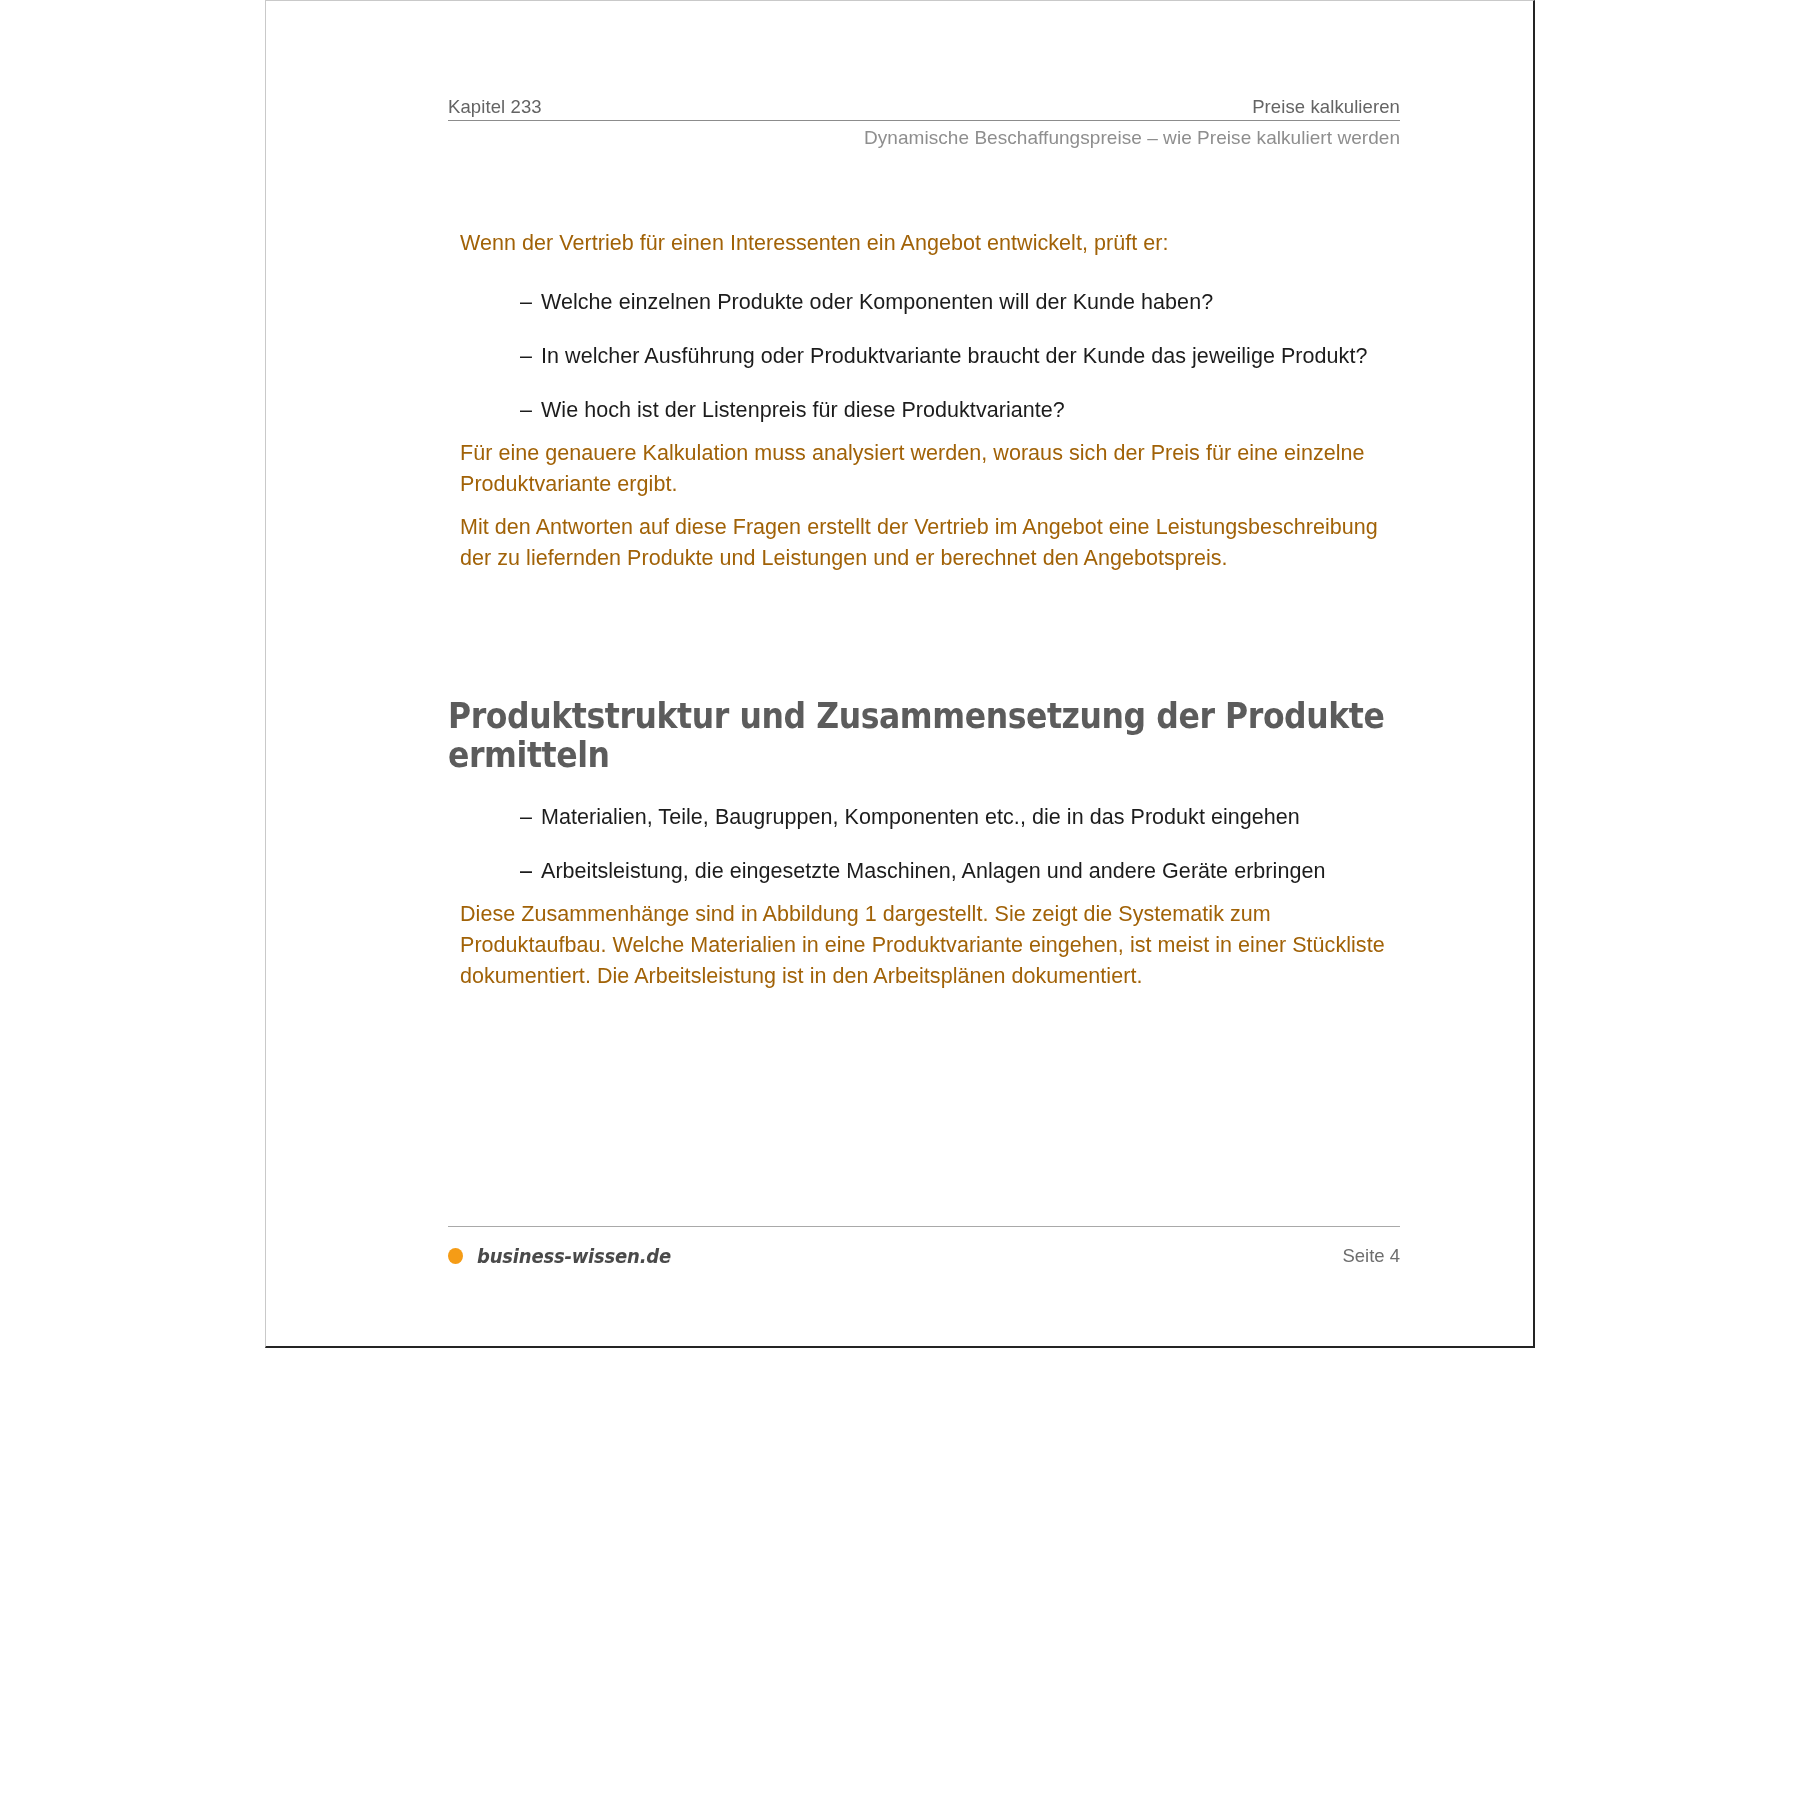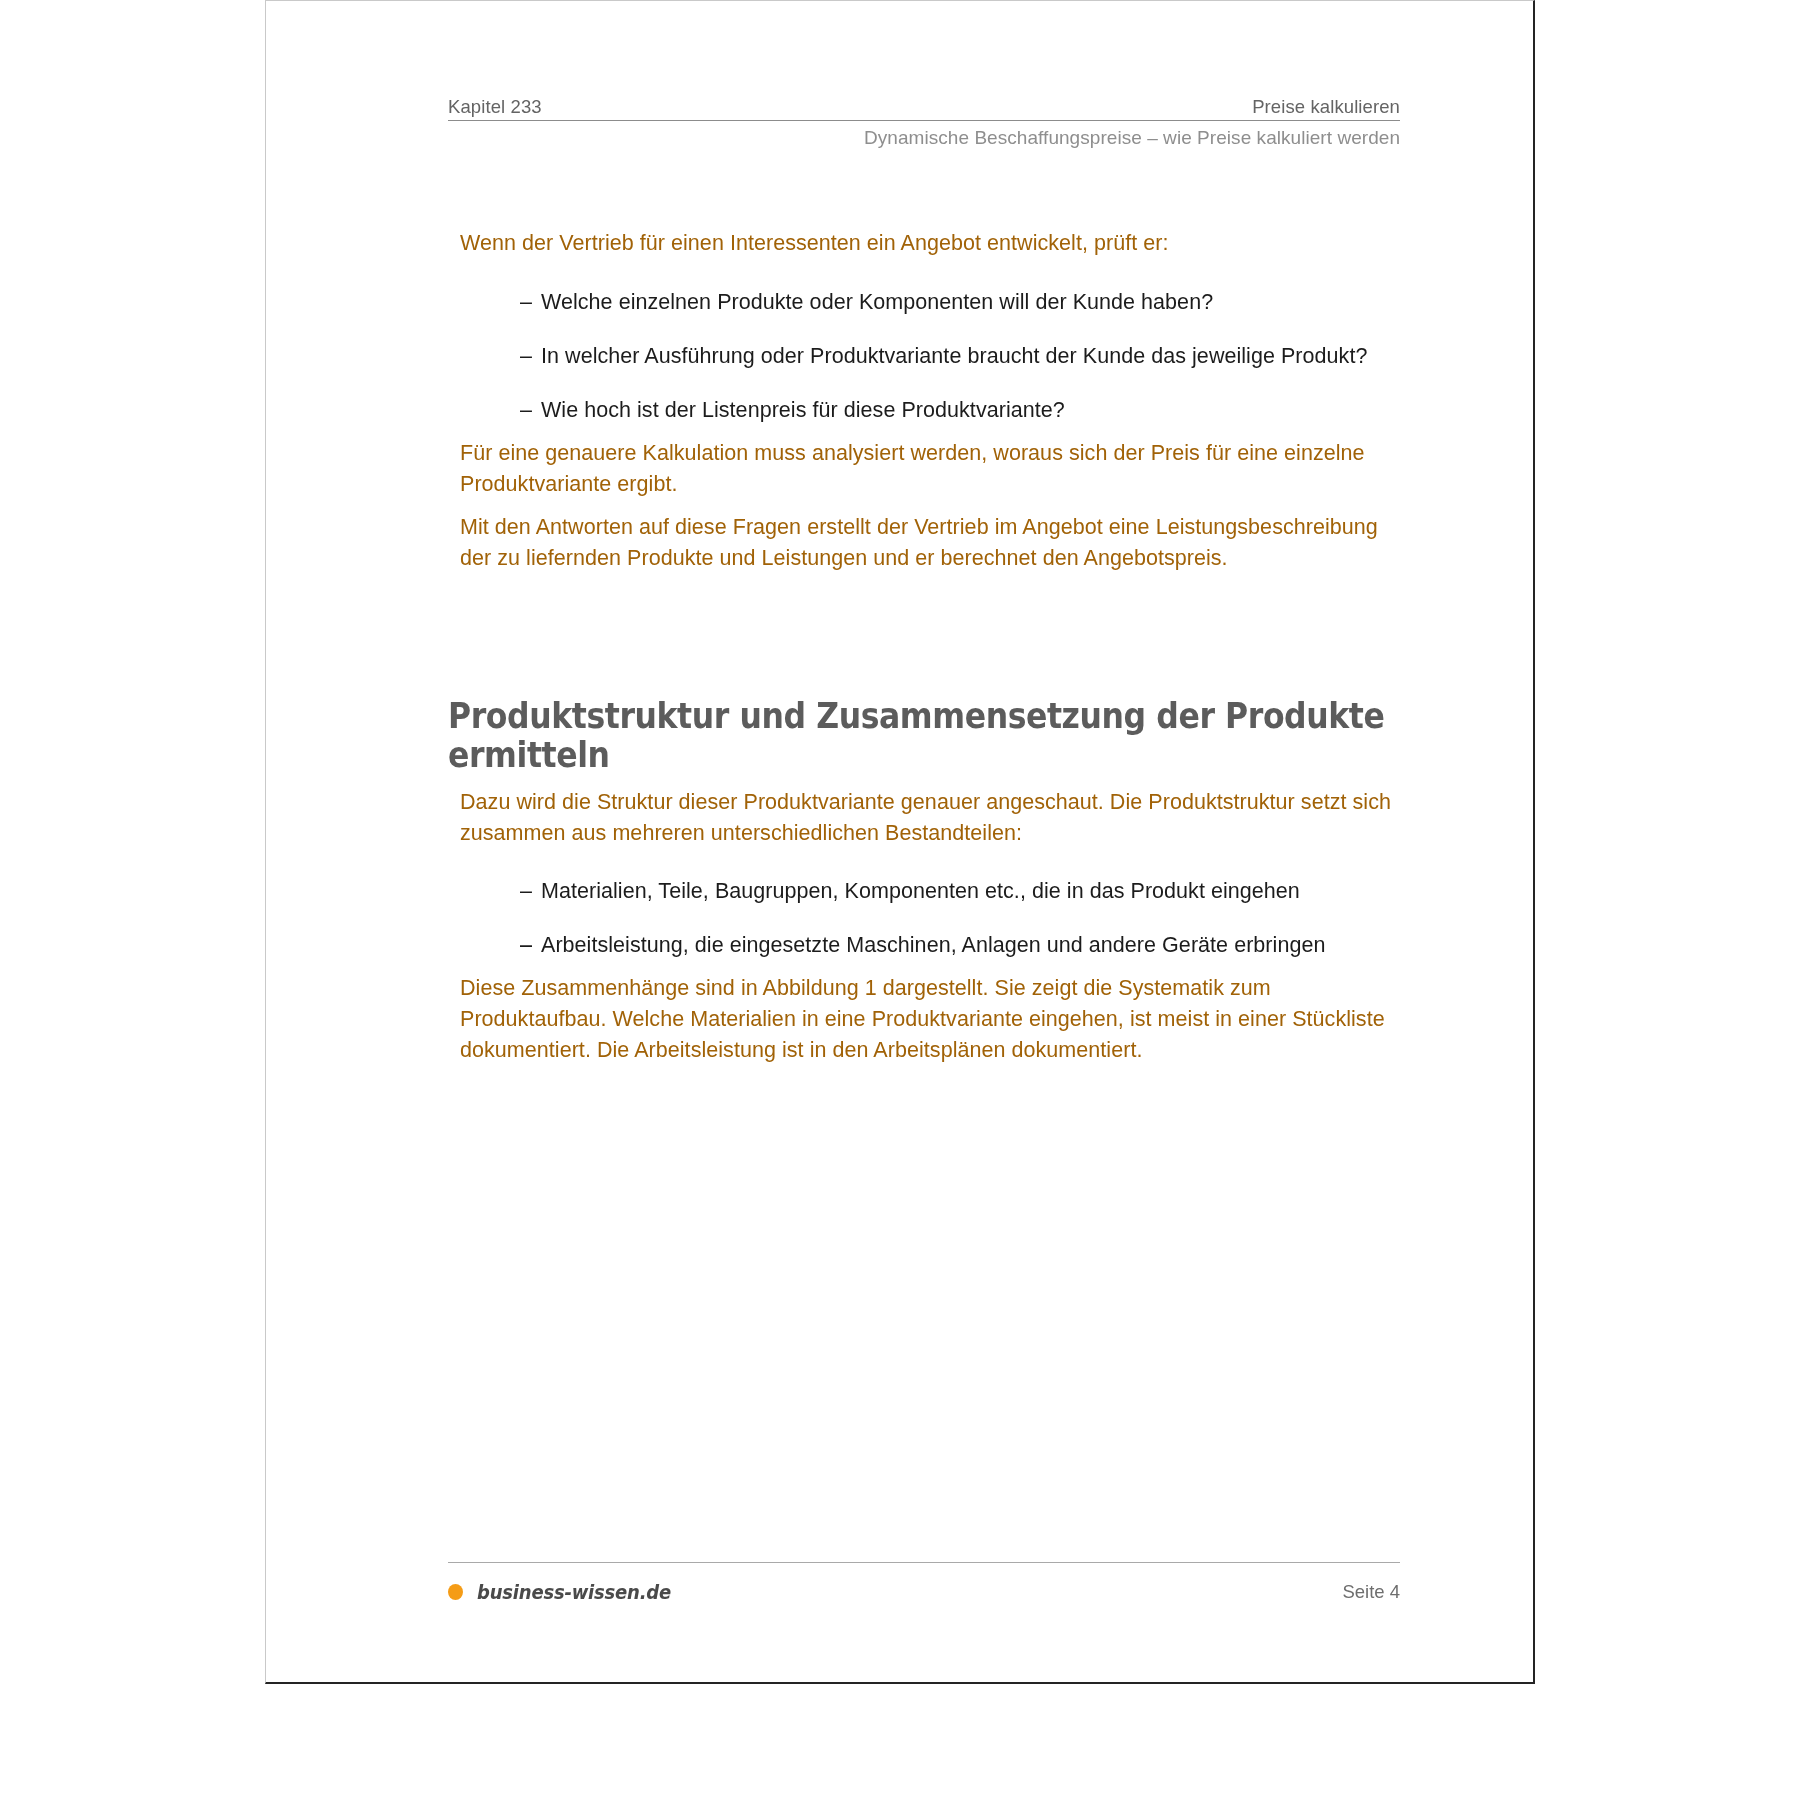--- a/index.html
+++ b/index.html
@@ -20,21 +20,21 @@
     height: 1800px;
     background: #ffffff;
   }
 
   
   .page-sheet {
     position: absolute;
     left: 265px;
     top: 0px;
     width: 1270px;
-    height: 1684px;
+    height: 1348px;
     background: #ffffff;
     border-left: 1px solid #c9c9c9;
     border-top: 1px solid #c9c9c9;
     border-right: 2px solid #242424;
     border-bottom: 2px solid #242424;
     box-sizing: border-box;
   }
 
   .page-inner {
     position: absolute;
@@ -213,21 +213,20 @@
           </li>
         </ul>
 
         <p class="body-text para-gap-md">Für eine genauere Kalkulation muss analysiert werden, woraus sich der Preis für eine einzelne Produktvariante ergibt.</p>
         <p class="body-text para-gap-md">Mit den Antworten auf diese Fragen erstellt der Vertrieb im Angebot eine Leistungsbeschreibung der zu liefernden Produkte und Leistungen und er berechnet den Angebotspreis.</p>
 
         <div class="heading-2-wrap">
           <h1 class="section-heading">Produktstruktur und Zusammensetzung der Produkte ermitteln</h1>
         </div>
 
-        <p class="body-text para-gap-lg">Dazu wird die Struktur dieser Produktvariante genauer angeschaut. Die Produktstruktur setzt sich zusammen aus mehreren unterschiedlichen Bestandteilen:</p>
 
         <ul class="dash-list second">
           <li>
             <span class="dash">–</span>
             <span>Materialien, Teile, Baugruppen, Komponenten etc., die in das Produkt eingehen</span>
           </li>
           <li>
             <span class="dash">–</span>
           </li>
           <li>

